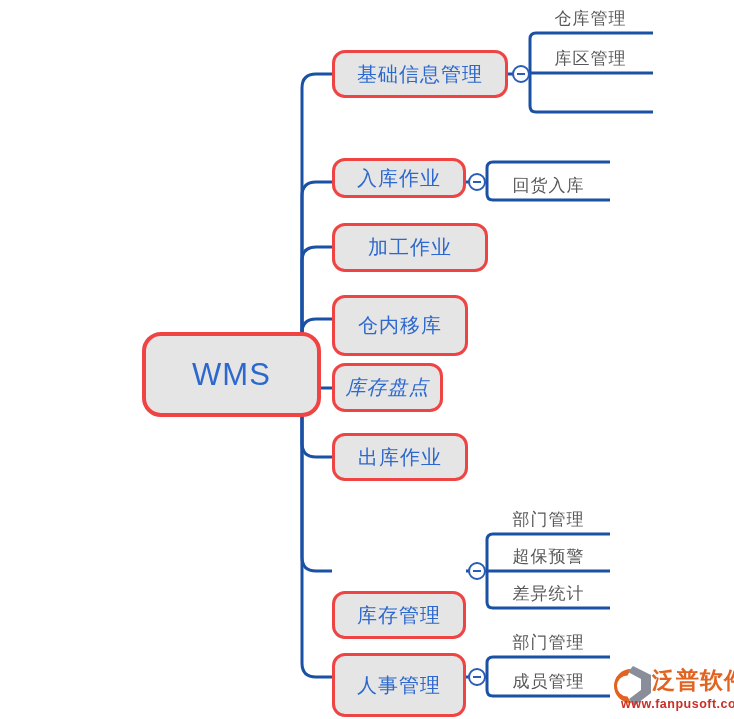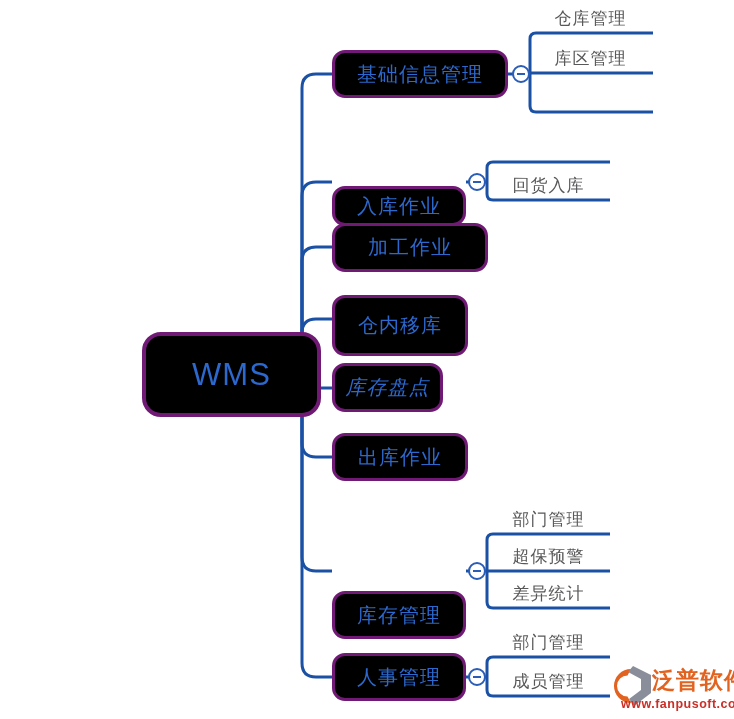--- a/index.html
+++ b/index.html
@@ -8,41 +8,41 @@
     width:734px;height:719px;
     background:#ffffff;
     font-family:"Liberation Sans", sans-serif;
     overflow:hidden;
   }
   #wires{position:absolute;left:0;top:0;width:734px;height:719px;}
   #wires path{fill:none;stroke:#1a51a5;stroke-width:3;}
 
   .node{
     position:absolute;
-    background:#000000;
-    border:3px solid #701a75;
+    background:#e5e5e5;
+    border:3px solid #ef4444;
     border-radius:13px;
     display:flex;align-items:center;justify-content:center;
     color:#2c68cd;
     box-sizing:border-box;
   }
   .root-node{
     left:101px;top:332px;width:179px;height:85px;
     border-width:4px;border-radius:19px;
     font-size:31px;letter-spacing:1px;margin-left:41px;
   }
   .branch{font-size:20px;letter-spacing:1px;}
   .b0{left:332px;top:50px;width:176px;height:48px;}
-  .b1{left:332px;top:158px;width:134px;height:40px;margin-top:28px;}
+  .b1{left:332px;top:158px;width:134px;height:40px;}
   .b2{left:332px;top:223px;width:156px;height:49px;}
   .b3{left:332px;top:295px;width:136px;height:61px;}
   .b4{left:332px;top:363px;width:111px;height:49px;font-style:italic;}
   .b5{left:332px;top:433px;width:136px;height:48px;}
   .b6{left:332px;top:547px;width:134px;height:48px;margin-top:44px;}
-  .b7{left:332px;top:653px;width:134px;height:48px;}
+  .b7{left:332px;top:653px;width:134px;height:64px;}
 
   .collapse{
     position:absolute;width:18px;height:18px;
     border:2px solid #2a5db8;border-radius:50%;
     background:#ffffff;box-sizing:border-box;
     display:flex;align-items:center;justify-content:center;
     z-index:3;
   }
   .collapse .minus{width:8px;height:2px;background:#2a5db8;display:block;}
   .c0{left:512px;top:65px;}

